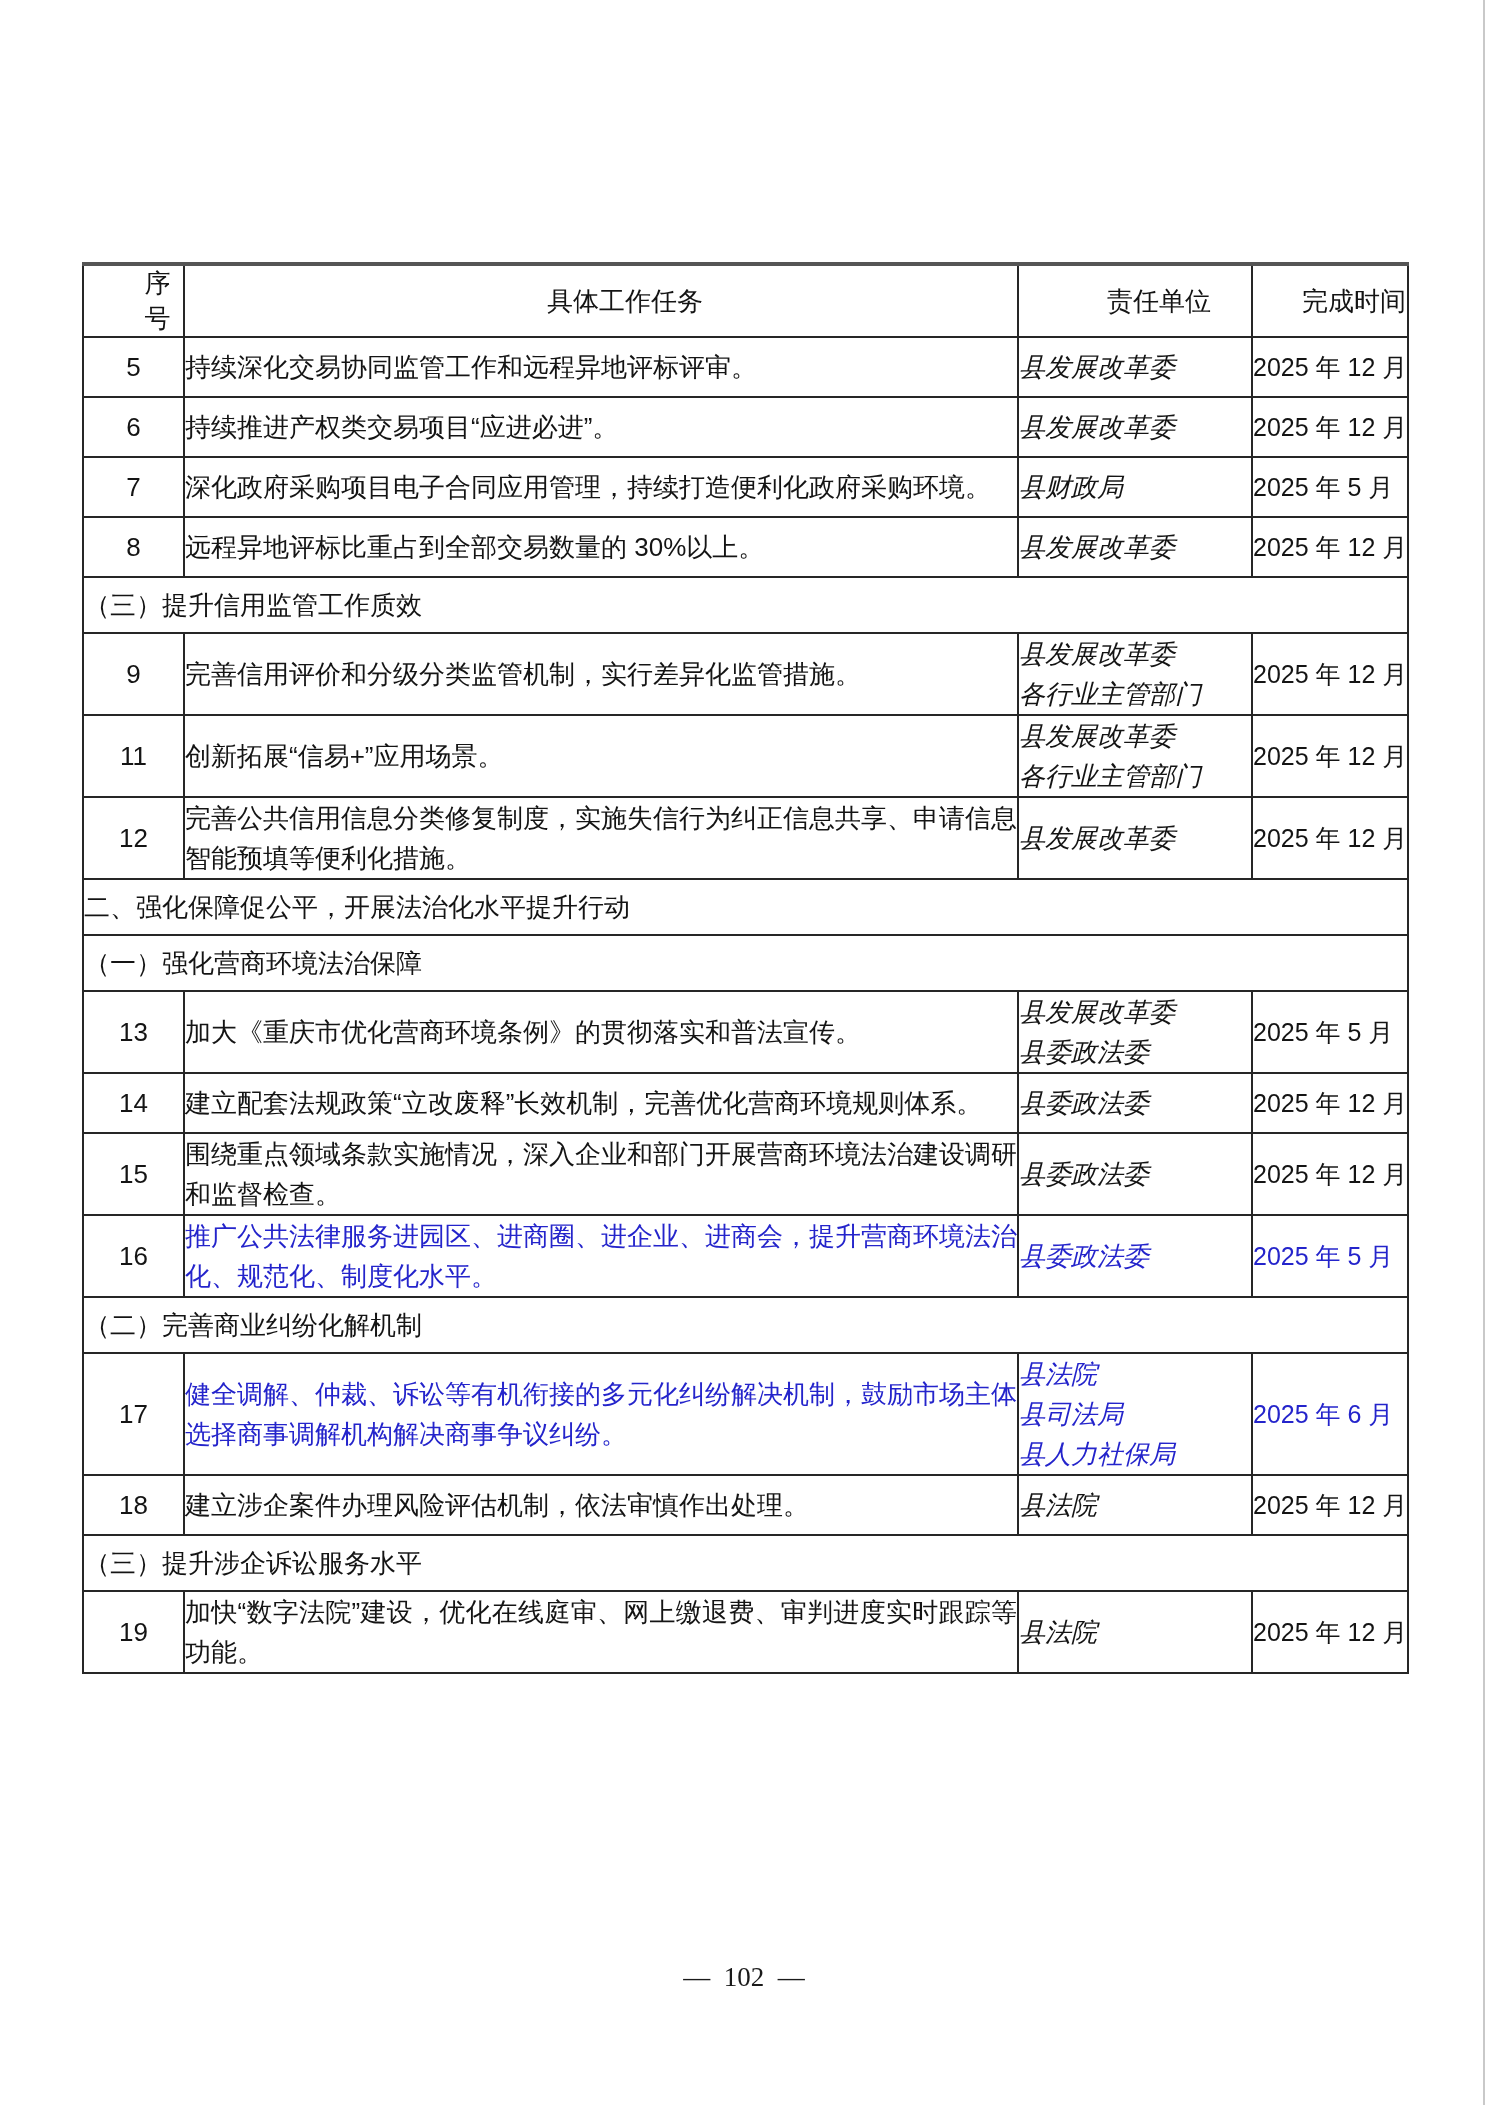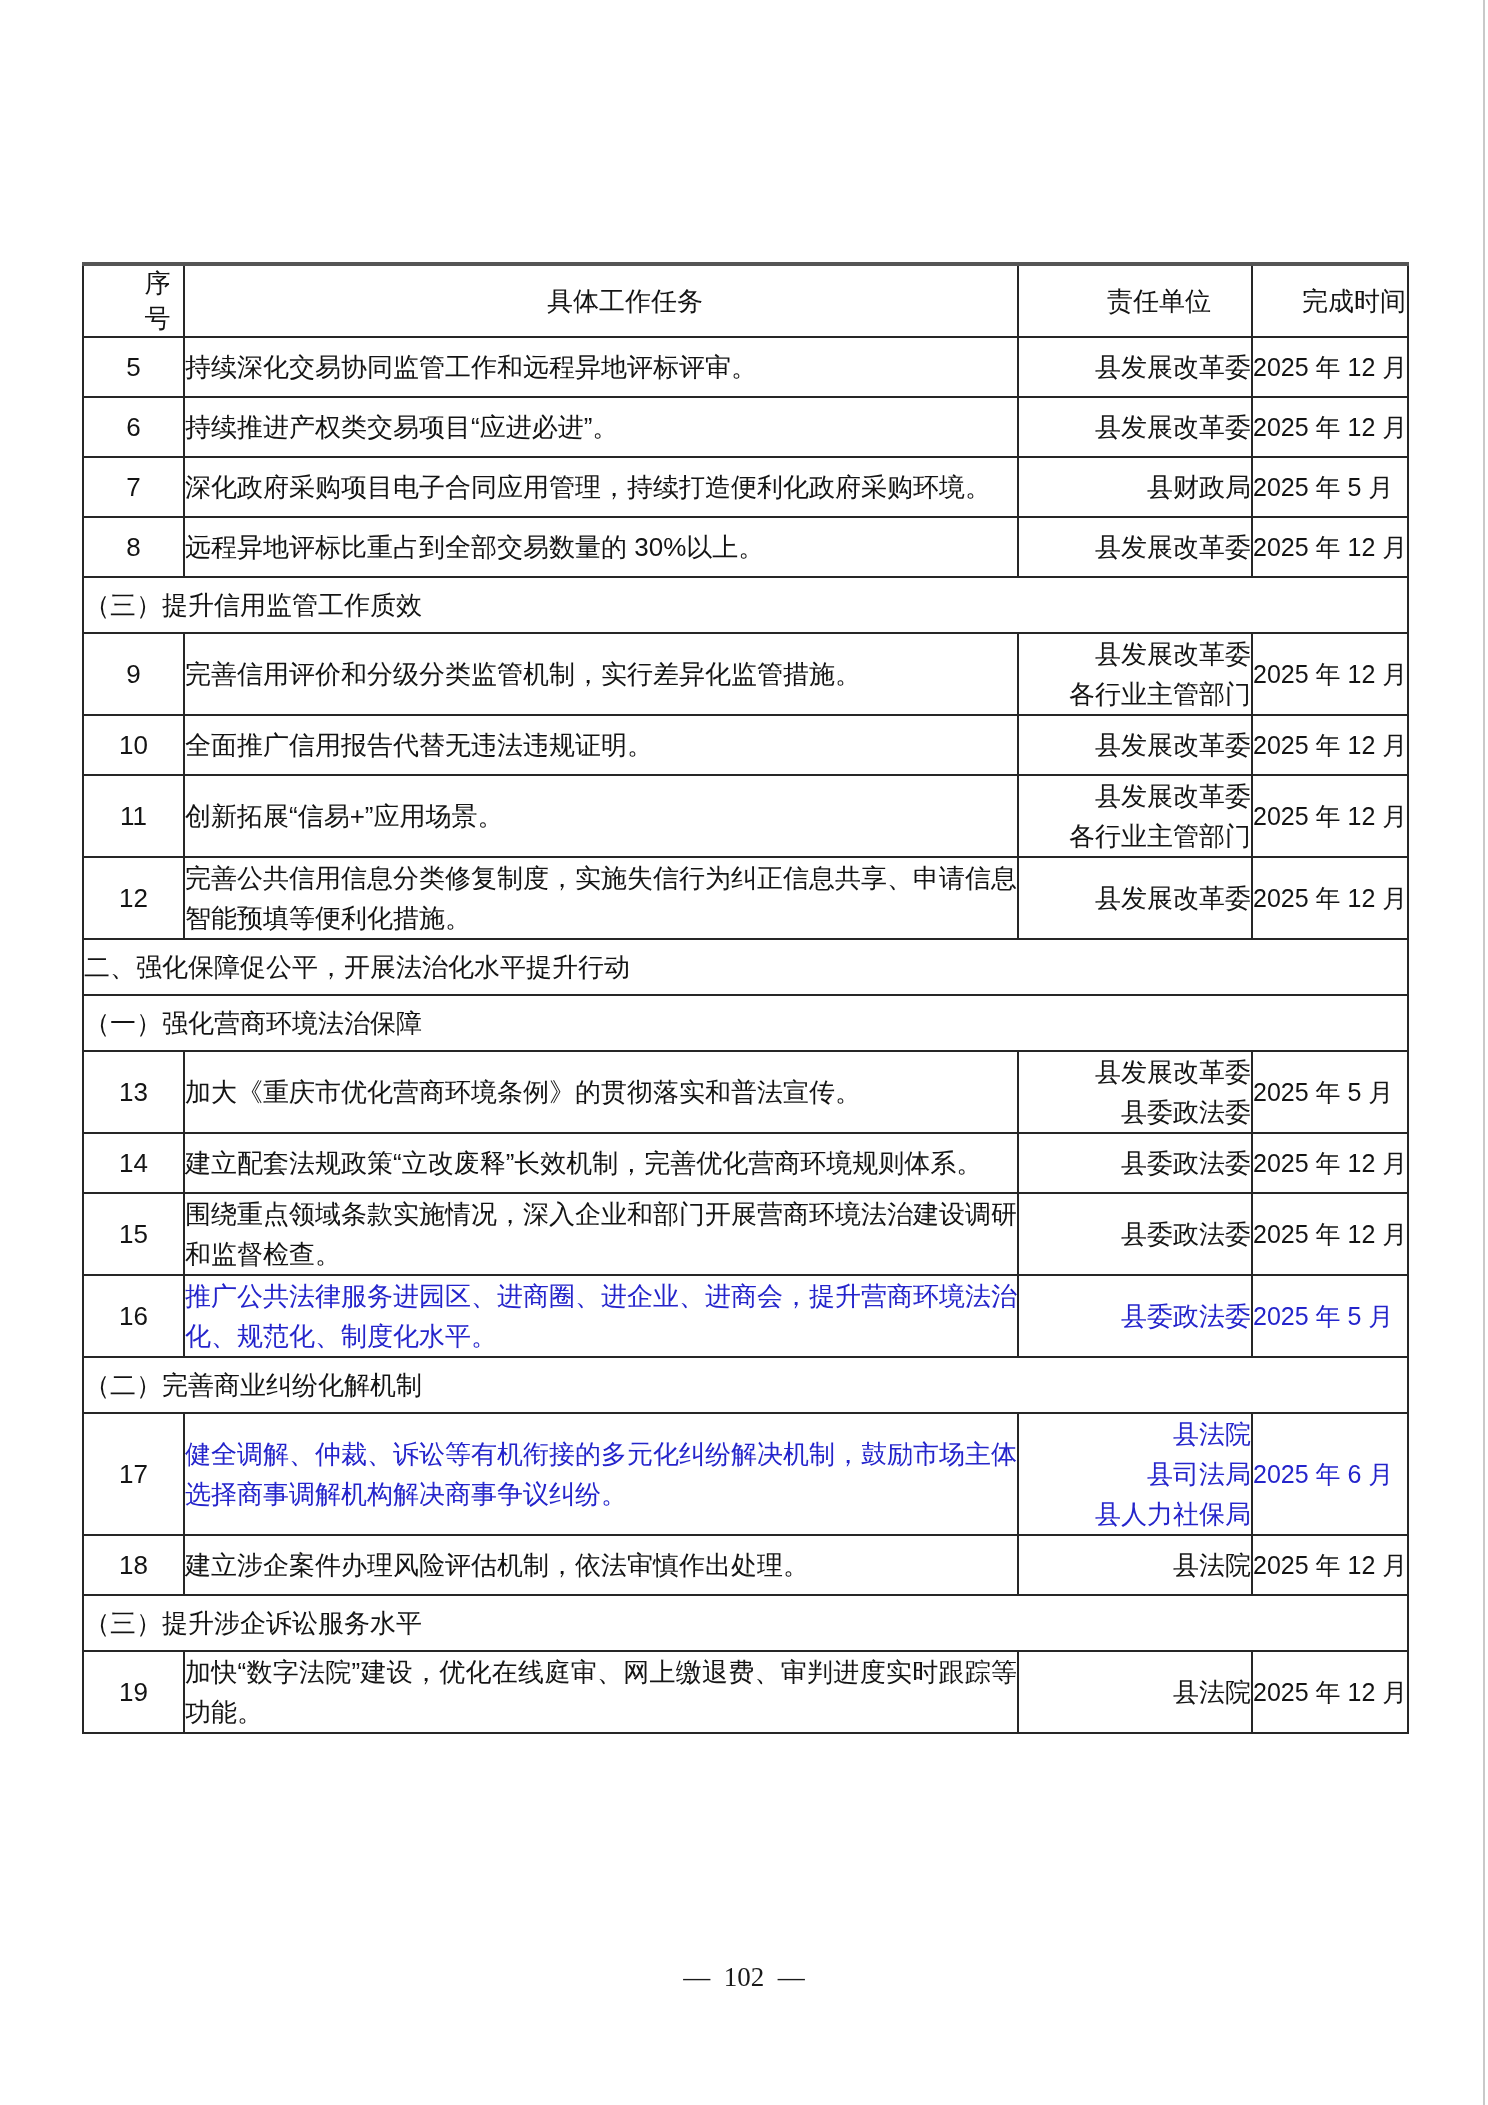--- a/index.html
+++ b/index.html
@@ -40,21 +40,21 @@
     font-size: 26px;
     padding-left: 48px;
   }
   tr.task td { height: 58px; }
   td.no { text-align: center; }
   td.taskcell {
     text-align: justify;
     padding: 6px 9px;
     line-height: 40px;
   }
-  td.unit { text-align: right; line-height: 40px; }
+  td.unit { text-align: left; line-height: 40px; font-style: italic; }
   td.unit .unit-line { white-space: nowrap; }
   td.time { text-align: left; white-space: nowrap; font-size: 25px; }
   td.sec {
     height: 54px;
     text-align: left;
     padding-left: 10px;
     margin-top: 24px;
   }
   tr.blue td.taskcell,
   tr.blue td.unit,
@@ -130,28 +130,20 @@
         <tr class="task">
           <td class="no">9</td>
           <td class="taskcell">完善信用评价和分级分类监管机制，实行差异化监管措施。</td>
           <td class="unit">
             <div class="unit-line">县发展改革委</div>
             <div class="unit-line">各行业主管部门</div>
           </td>
           <td class="time">2025 年 12 月</td>
         </tr>
         <tr class="task">
-          <td class="no">10</td>
-          <td class="taskcell">全面推广信用报告代替无违法违规证明。</td>
-          <td class="unit">
-            <div class="unit-line">县发展改革委</div>
-          </td>
-          <td class="time">2025 年 12 月</td>
-        </tr>
-        <tr class="task">
           <td class="no">11</td>
           <td class="taskcell">创新拓展“信易+”应用场景。</td>
           <td class="unit">
             <div class="unit-line">县发展改革委</div>
             <div class="unit-line">各行业主管部门</div>
           </td>
           <td class="time">2025 年 12 月</td>
         </tr>
         <tr class="task">
           <td class="no">12</td>

